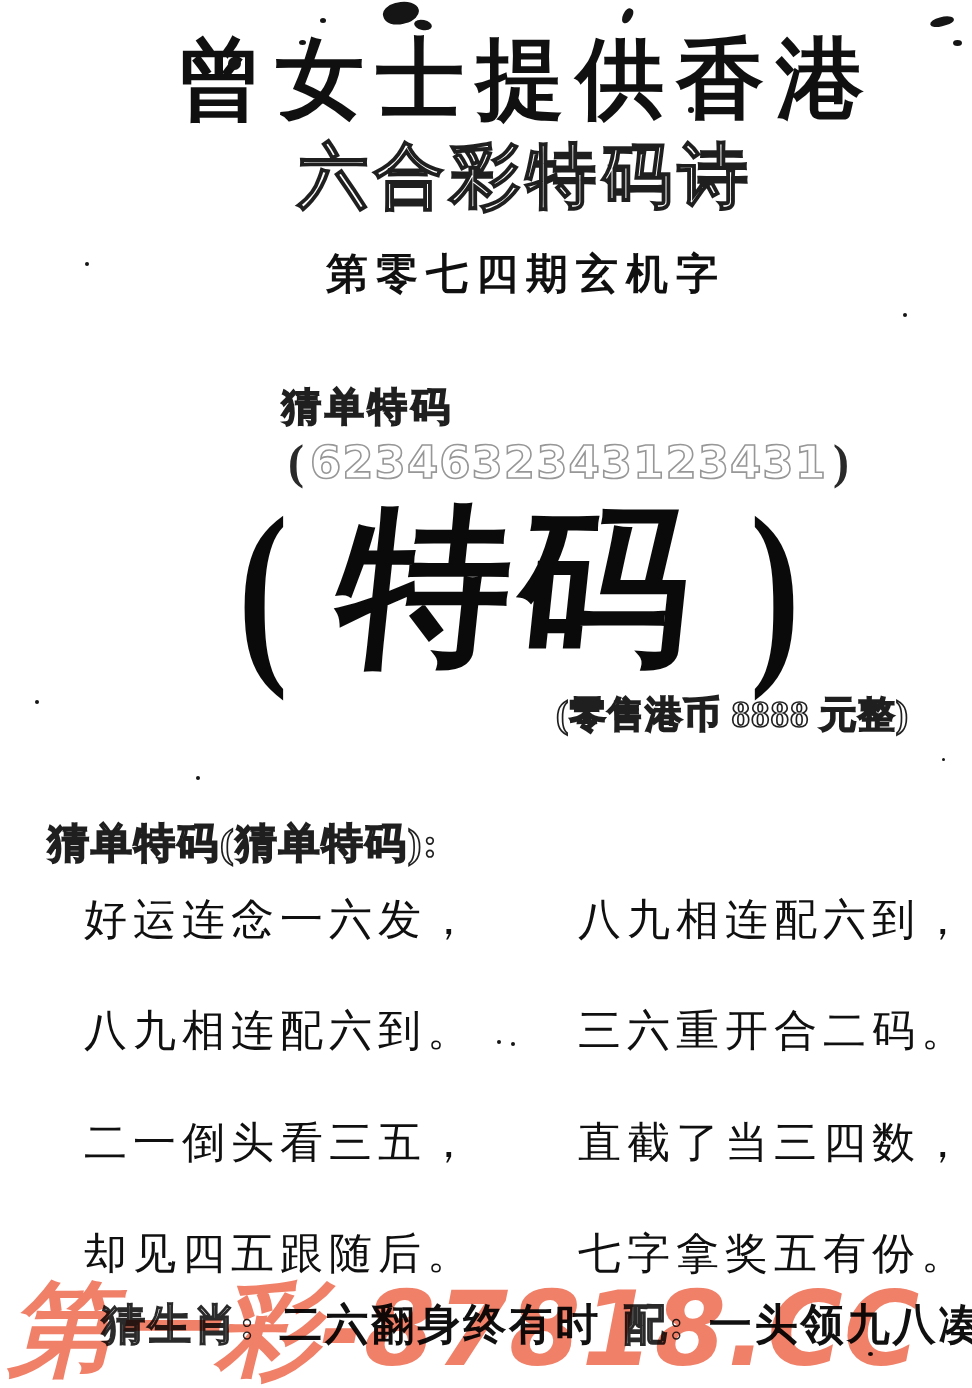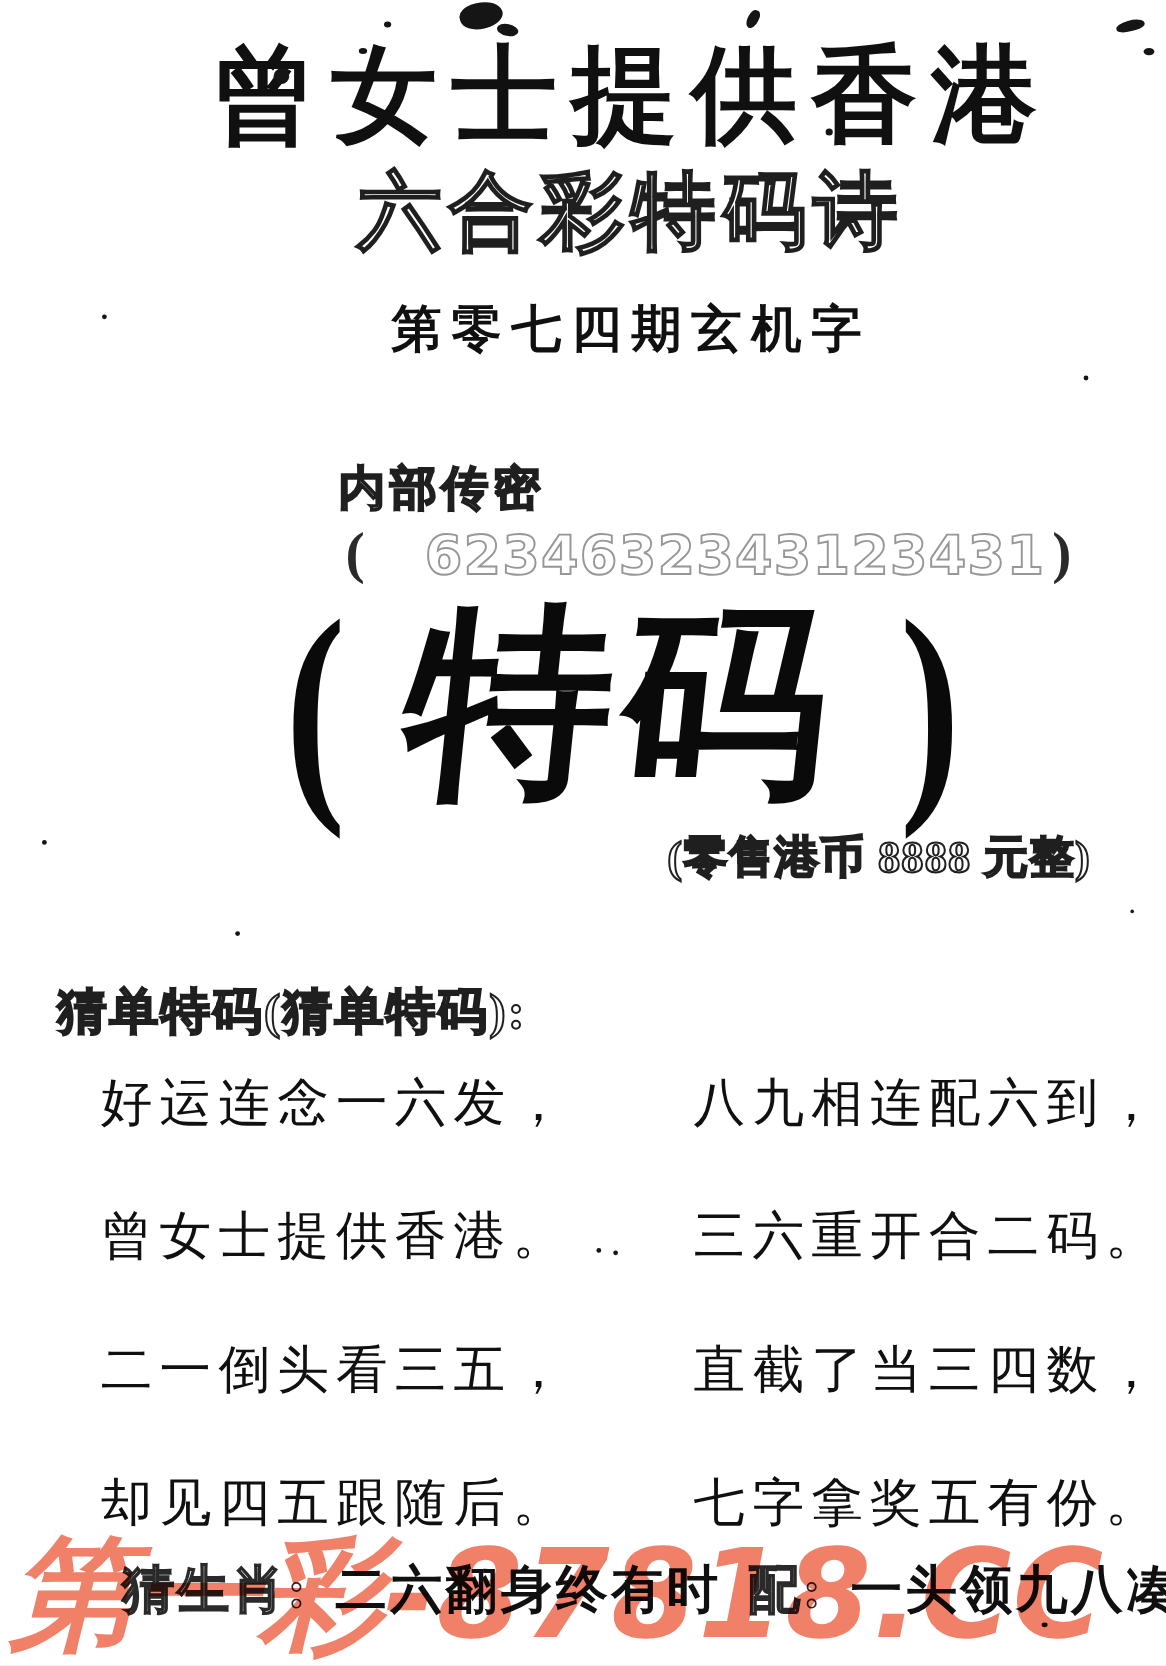--- a/index.html
+++ b/index.html
@@ -22,21 +22,20 @@
     -webkit-text-stroke:1.7px #1f1f1f;
   }
   .outline-thin{
     color:#2a2a2a;
     -webkit-text-fill-color:#ffffff;
     -webkit-text-stroke:1.4px #2a2a2a;
   }
   .digits-outline{
     font-family:"DejaVu Sans","Liberation Sans",sans-serif;
     color:#8f8f8f;
-    margin-left:44px;
     -webkit-text-fill-color:#ffffff;
     -webkit-text-stroke:1.6px #979797;
   }
 
   .title1{top:20px;font-size:88px;font-weight:700;letter-spacing:12px;white-space:nowrap;}
   .title2{top:130px;font-size:70px;font-weight:700;letter-spacing:6px;white-space:nowrap;}
   .title3{top:246px;font-size:42px;font-weight:600;letter-spacing:8px;white-space:nowrap;}
 
   .notice{font-size:39px;font-weight:700;letter-spacing:4px;white-space:nowrap;}
   .notice-left{left:282px;top:380px;}
@@ -98,41 +97,41 @@
   <div class="speck" style="left:942px;top:758px;width:3px;height:3px;border-radius:50%;"></div>
   <div class="speck" style="left:497px;top:1040px;width:4px;height:4px;border-radius:50%;"></div>
   <div class="speck" style="left:511px;top:1042px;width:4px;height:4px;border-radius:50%;"></div>
   <div class="speck" style="left:168px;top:1262px;width:4px;height:4px;border-radius:50%;"></div>
   <div class="speck" style="left:868px;top:1352px;width:5px;height:4px;border-radius:50%;"></div>
 
   <div class="abs center title1 solid">曾女士提供香港</div>
   <div class="abs center title2 outline">六合彩特码诗</div>
   <div class="abs center title3 solid">第零七四期玄机字</div>
 
-  <div class="abs notice notice-left outline">内部传密</div>
+  <div class="abs notice notice-left outline">猜单特码</div>
 
   <div class="abs code-strip">
     <span class="code-paren">(</span>
     <span class="code-digits digits-outline">6234632343123431</span>
     <span class="code-paren">)</span>
   </div>
 
   <div class="abs special-banner">
     <span class="big-paren">(</span>
     <span class="big-code">特码</span>
     <span class="big-paren">)</span>
   </div>
 
   <div class="abs price-line outline">(零售港币 8888 元整)</div>
 
   <div class="abs poem-intro outline">猜单特码(猜单特码):</div>
 
   <div class="abs poem-col poem-col-left solid">
     <div>好运连念一六发，</div>
-    <div>曾女士提供香港。</div>
+    <div>八九相连配六到。</div>
     <div>二一倒头看三五，</div>
     <div>却见四五跟随后。</div>
   </div>
   <div class="abs poem-col poem-col-right solid">
     <div>八九相连配六到，</div>
     <div>三六重开合二码。</div>
     <div>直截了当三四数，</div>
     <div>七字拿奖五有份。</div>
   </div>
 

